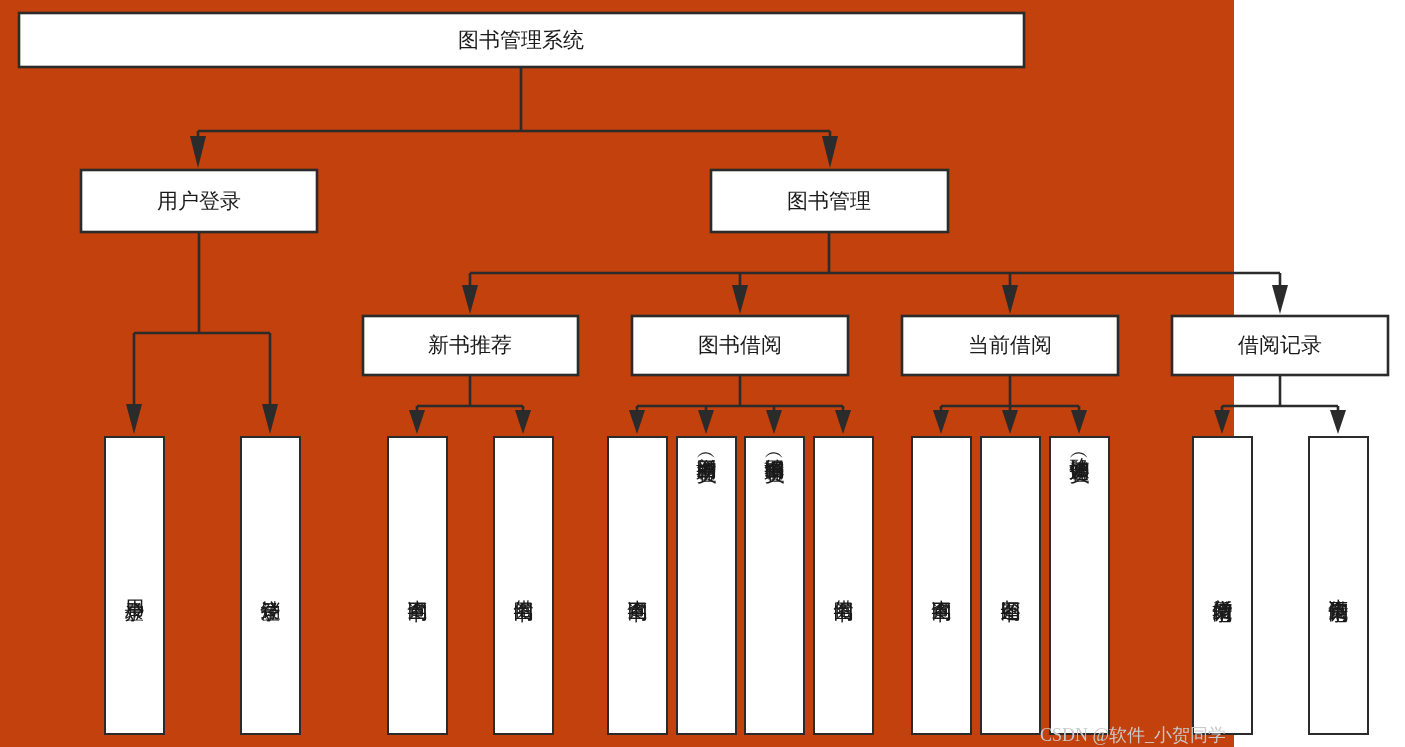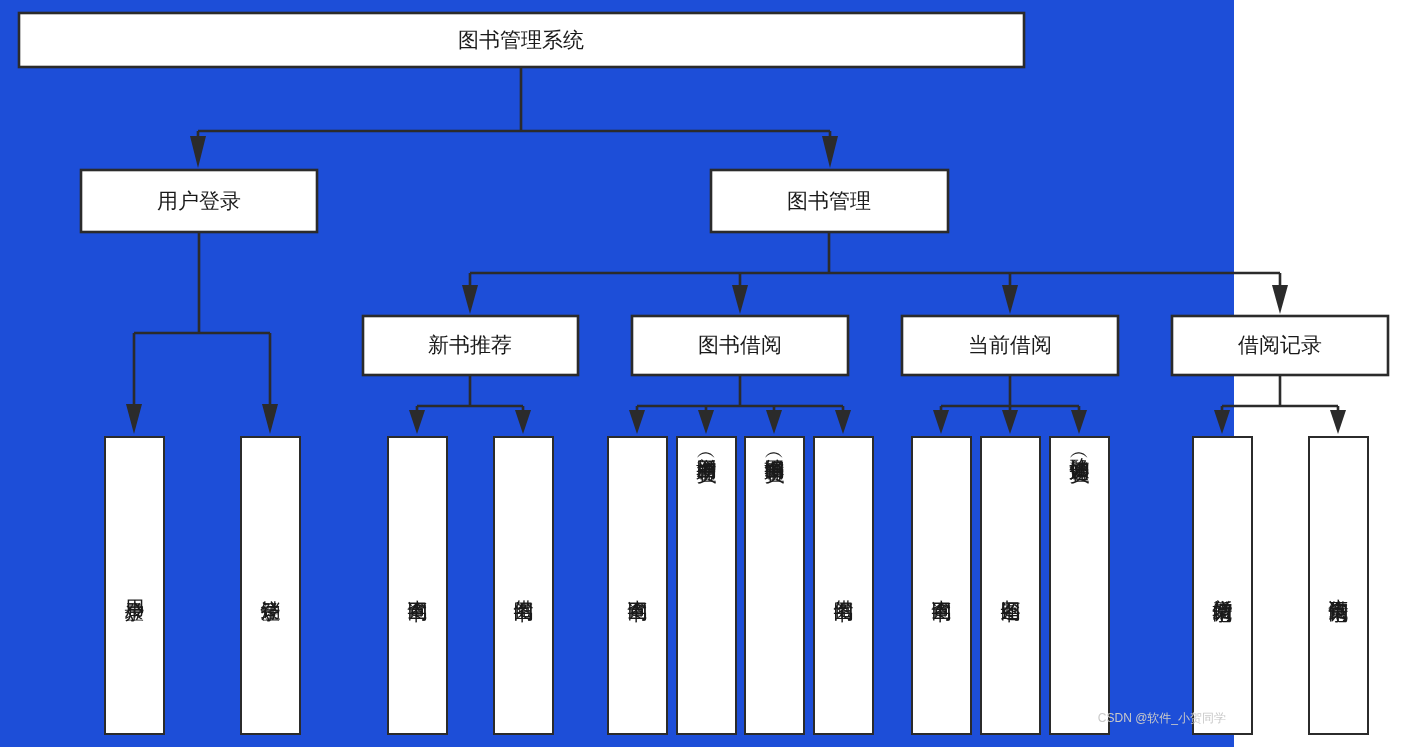--- a/index.html
+++ b/index.html
@@ -11,21 +11,21 @@
     width: 1405px;
     height: 747px;
     font-family: "DejaVu Sans", "Liberation Sans", sans-serif;
     overflow: hidden;
     position: relative;
   }
   #diagram-root {
     position: relative;
     width: 1234px;
     height: 747px;
-    background: #1d4ed8;
+    background: #c2410c;
   }
   svg#diagram-svg {
     position: absolute;
     left: 0;
     top: 0;
     width: 1405px;
     height: 747px;
     display: block;
   }
   .node-rect {
@@ -71,23 +71,23 @@
     white-space: nowrap;
     padding-top: 4px;
   }
   .leaf-label.center-v {
     align-self: center;
     padding-top: 0;
   }
   .watermark {
     position: absolute;
     right: 8px;
-    bottom: 20px;
-    font-family: Liberation Sans, sans-serif;
-    font-size: 12px;
+    bottom: 0;
+    font-family: Liberation Serif, serif;
+    font-size: 18px;
     color: #c9c9c9;
     white-space: nowrap;
     pointer-events: none;
   }
 </style>
 </head>
 <body>
 
 <div id="diagram-root">
 

